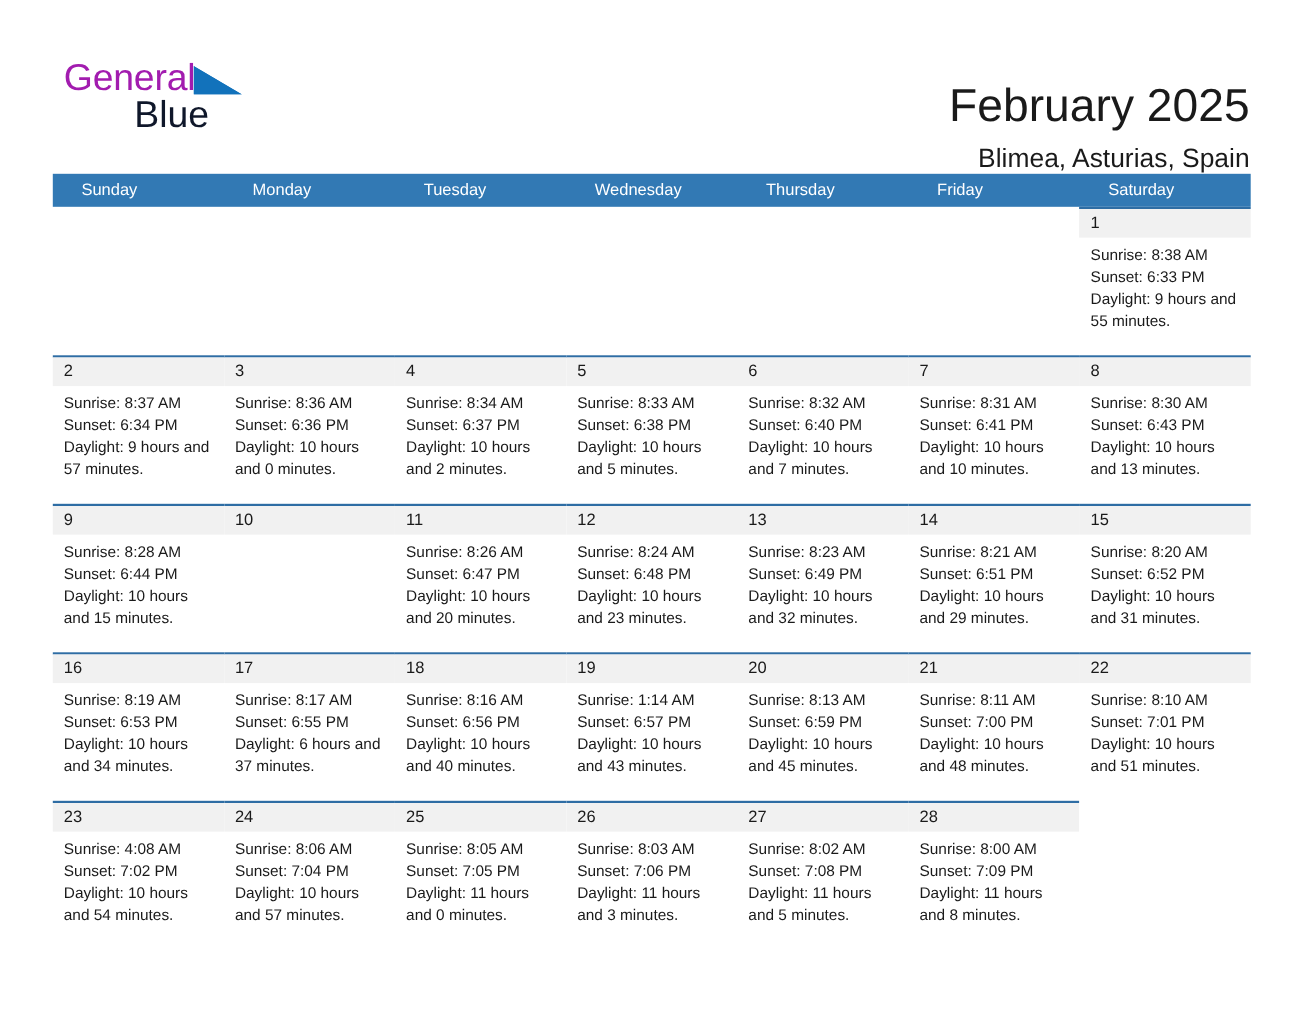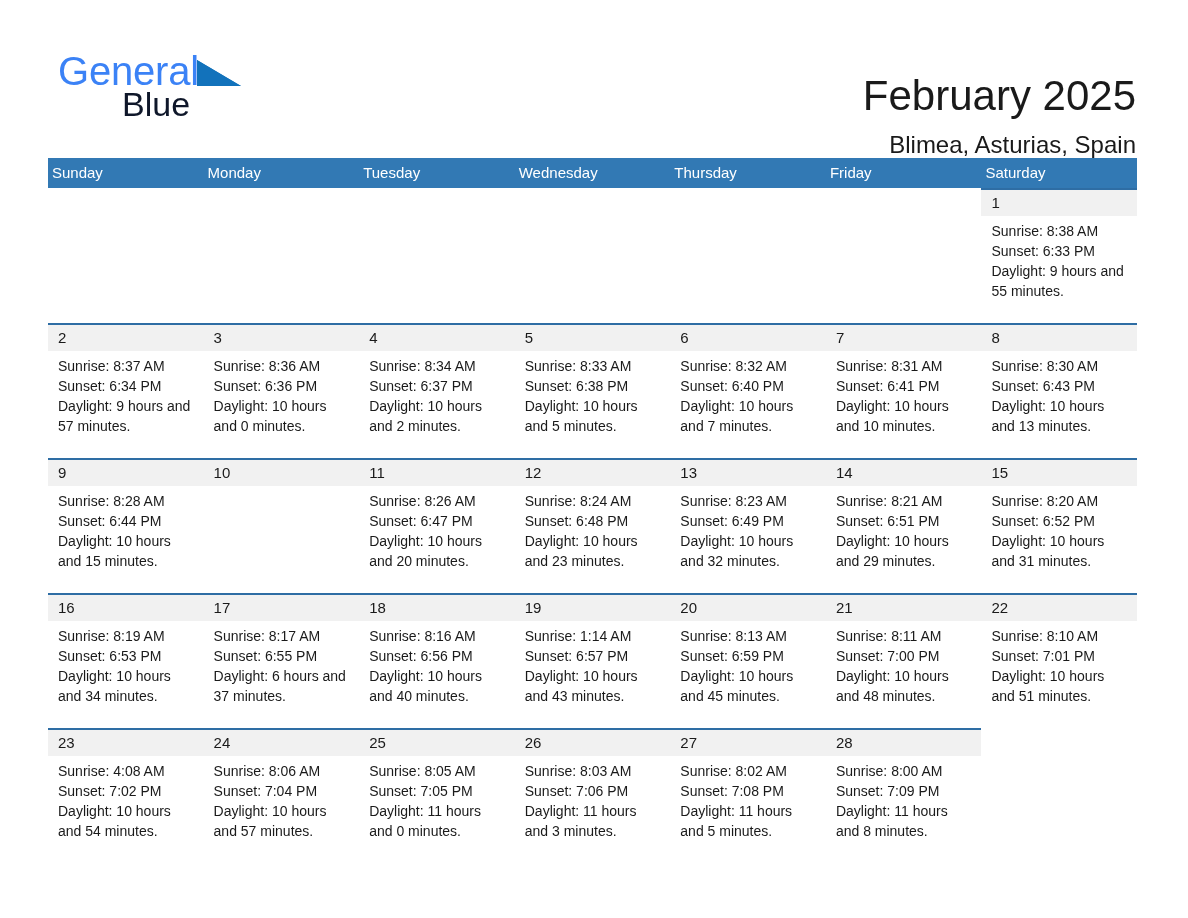--- a/index.html
+++ b/index.html
@@ -36,22 +36,22 @@
     width: 300px;
     height: 80px;
   }
   .brand-row1 {
     position: relative;
     height: 38px;
     line-height: 38px;
     white-space: nowrap;
   }
   .brand-general {
-    font-size: 40px;
-    color: #3b82f6;
+    font-size: 34px;
+    color: #a21caf;
     letter-spacing: -0.2px;
   }
   .brand-triangle {
     display: inline-block;
     vertical-align: top;
     margin-left: -2px;
     margin-top: 8px;
   }
   .brand-row2 {
     position: relative;
@@ -96,21 +96,21 @@
   .weekdays {
     display: flex;
     background: #3279b4;
     height: 30px;
   }
   .weekday {
     flex: 1 1 0;
     color: #ffffff;
     font-size: 15px;
     line-height: 30px;
-    padding-left: 4px;
+    padding-left: 26px;
     box-sizing: border-box;
     white-space: nowrap;
   }
 
   .week {
     display: flex;
     height: 135px;
   }
   .week.last {
     height: 128px;

